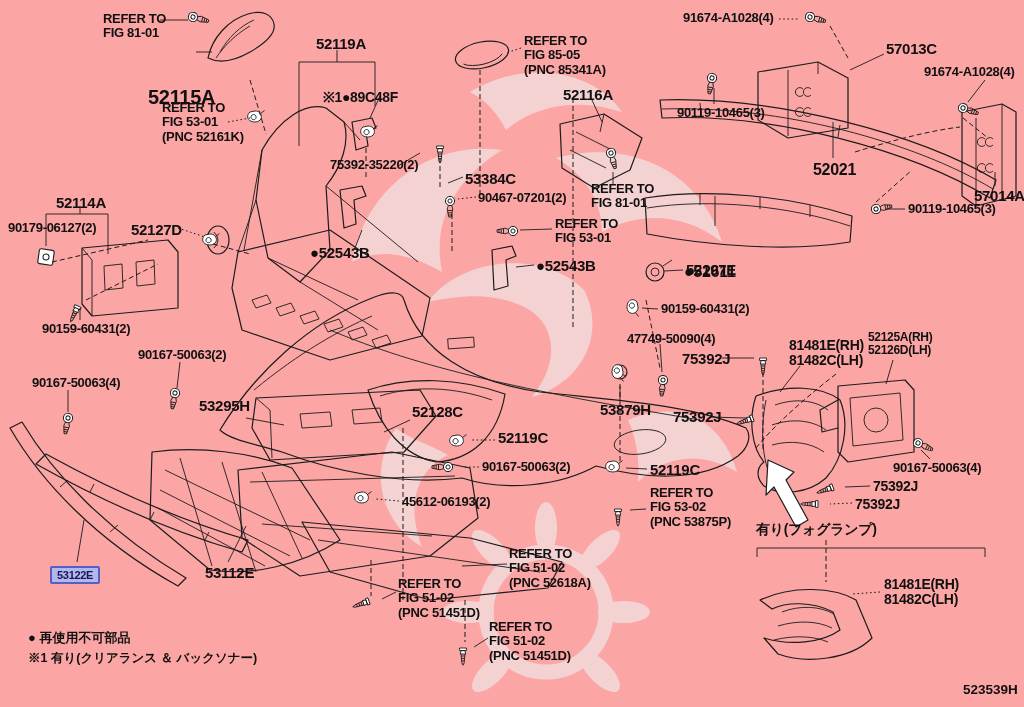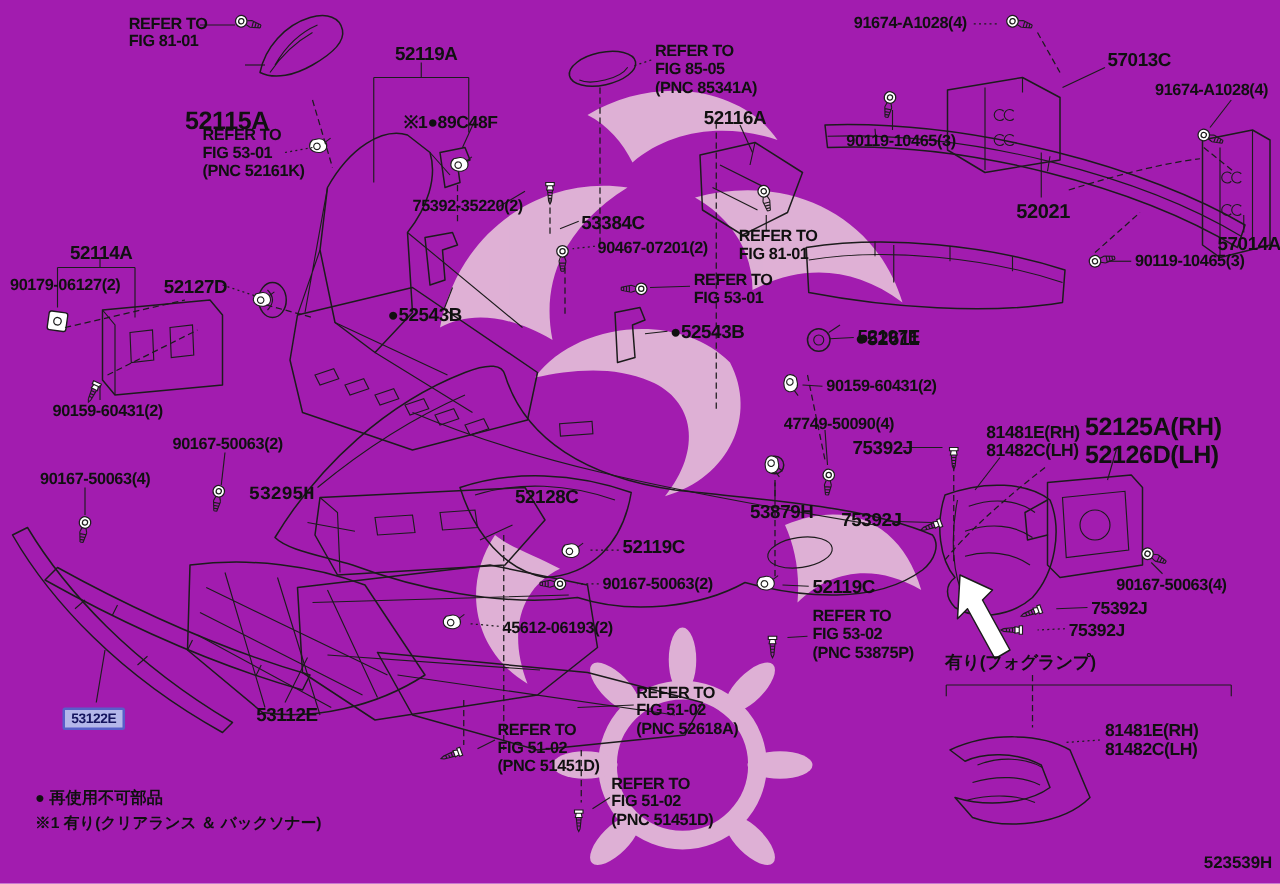--- a/index.html
+++ b/index.html
@@ -1,16 +1,16 @@
 <!DOCTYPE html>
 <html><head>
 <meta charset="utf-8">
 <style>
   html,body{margin:0;padding:0;background:#fff;}
-  #stage{position:relative;width:1024px;height:707px;background:#a21caf;overflow:hidden;
+  #stage{position:relative;width:1024px;height:707px;background:#fca5a5;overflow:hidden;
          font-family:"Liberation Sans",sans-serif;}
   #art{position:absolute;left:0;top:0;}
   
   .ln{stroke:#1c1c1c;stroke-width:1.2;fill:none;stroke-linecap:round;stroke-linejoin:round;}
   .thin{stroke:#1c1c1c;stroke-width:0.9;fill:none;}
   .dash{stroke:#1c1c1c;stroke-width:1;fill:none;stroke-dasharray:5,3;}
   .dot{stroke:#1c1c1c;stroke-width:1;fill:none;stroke-dasharray:1.6,2.6;}
   .wf{fill:#ffffff;}
   .wm{fill:#f3e2e2;stroke:none;}
   .wmr{fill:none;stroke:#f3e2e2;}
@@ -411,40 +411,40 @@
       <div class="lbl" style="left: 627px; top: 332px;">
         <div>47749-50090(4)</div>
       </div>
       <div class="lbl" style="left: 682px; top: 351px; font-size: 15px;">
         <div>75392J</div>
       </div>
       <div class="lbl" style="left: 789px; top: 338px; font-size: 14px;">
         <div>81481E(RH)</div>
         <div>81482C(LH)</div>
       </div>
-      <div class="lbl" style="left: 868px; top: 331px; font-size: 20px;">
+      <div class="lbl" style="left: 868px; top: 331px; font-size: 12px;">
         <div>52125A(RH)</div>
         <div>52126D(LH)</div>
       </div>
       <div class="lbl" style="left: 673px; top: 409px; font-size: 15px;">
         <div>75392J</div>
       </div>
       <div class="lbl" style="left: 600px; top: 402px; font-size: 15px;">
         <div>53879H</div>
       </div>
       <div class="lbl" style="left: 138px; top: 348px;">
         <div>90167-50063(2)</div>
       </div>
       <div class="lbl" style="left: 32px; top: 376px;">
         <div>90167-50063(4)</div>
       </div>
-      <div class="lbl" style="left: 199px; top: 388px; font-size: 15px; font-family: Liberation Mono, monospace;">
+      <div class="lbl" style="left: 199px; top: 398px; font-size: 15px;">
         <div>53295H</div>
       </div>
-      <div class="lbl" style="left: 412px; top: 390px; font-size: 15px;">
+      <div class="lbl" style="left: 412px; top: 404px; font-size: 15px;">
         <div>52128C</div>
       </div>
       <div class="lbl" style="left: 498px; top: 430px; font-size: 15px;">
         <div>52119C</div>
       </div>
       <div class="lbl" style="left: 482px; top: 460px;">
         <div>90167-50063(2)</div>
       </div>
       <div class="lbl" style="left: 402px; top: 495px;">
         <div>45612-06193(2)</div>

